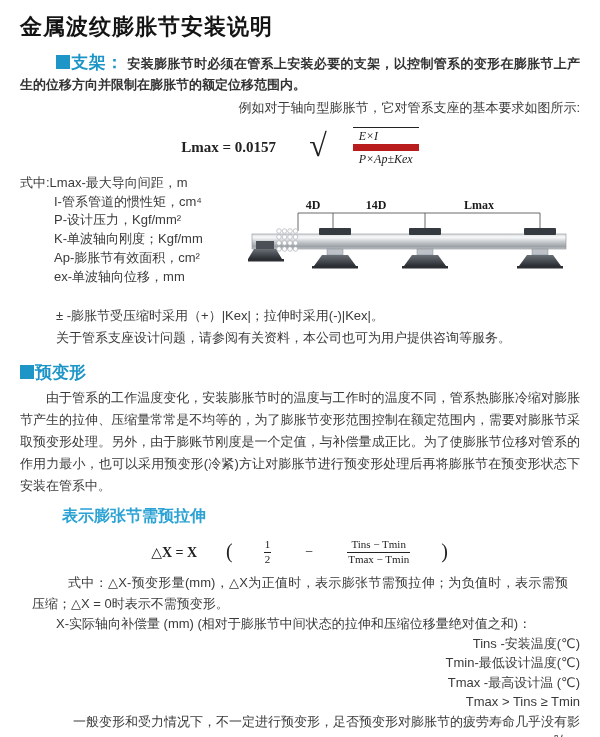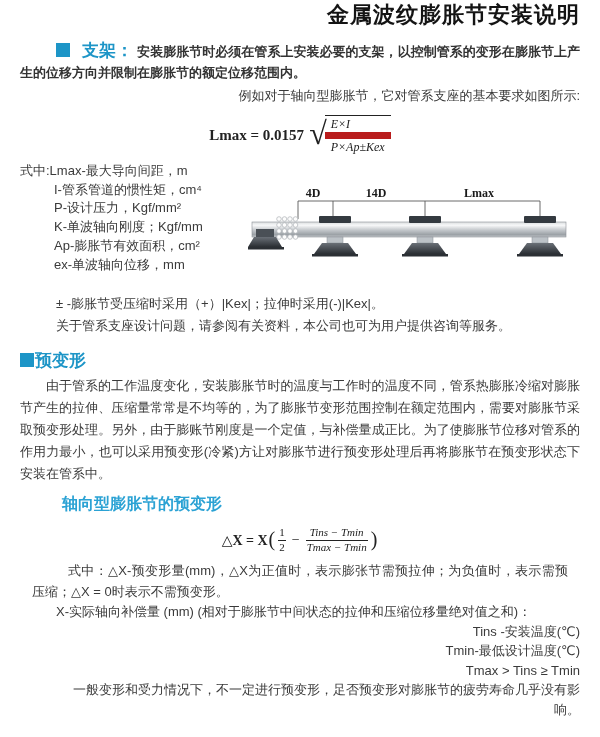--- a/index.html
+++ b/index.html
@@ -4,38 +4,38 @@
 <style>
   html,body { margin:0; padding:0; background:#fff; }
   .page {
     position:relative; width:600px; height:737px; background:#ffffff;
     font-family:"Liberation Sans","DejaVu Sans",sans-serif;
     color:#3a3a3a; font-size:13px; overflow:hidden;
   }
   .content { padding:0 20px; }
 
   .title {
-    margin:0; text-align:right;
+    margin:0; padding-top:12px; text-align:left;
     font-size:22px; font-weight:bold; color:#141414; letter-spacing:1px;
   }
 
   .p-bracket {
     margin:11px 0 0; text-indent:36px; text-align:justify;
     line-height:21px; font-weight:bold; color:#333;
   }
   .sq {
     display:inline-block; width:14px; height:14px;
     background:#1d95c7; vertical-align:-1px; margin-right:1px;
   }
-  .inline-header { font-size:17px; line-height:1; color:#1d95c7; font-weight:bold; margin-right:4px;padding-left:11px; }
+  .inline-header { font-size:17px; line-height:1; color:#1d95c7; font-weight:bold; margin-right:4px; }
 
   .p-example { margin:2px 0 0; text-indent:26px; line-height:21px;text-align:right; }
 
   .formula { display:flex; justify-content:center; align-items:center;
-    font-family:"Liberation Serif","DejaVu Serif",serif; color:#222; }
+    font-family:"Liberation Serif","DejaVu Serif",serif; color:#222;gap:28px; }
   .formula-lmax { margin:9px 0 3px; }
   .f-lhs { font-weight:bold; font-size:15px; margin-right:5px; }
   .sqrt-sign { font-size:32px; font-weight:300; line-height:1; margin-right:-2px; transform:translateY(-2px); }
   .rfrac { display:inline-block; text-align:left; font-size:12px; font-style:italic;
     border-top:1.6px solid #222; line-height:1.25; }
   .rfrac .num { display:block; padding:1px 6px 0; }
   .rfrac .den { display:block; border-top:7px solid #b91c1c; padding:1px 6px 0; }
 
   .vars-block { position:relative; margin-top:7px; height:131px; }
   .var-line { line-height:18.7px; white-space:nowrap; }
@@ -53,21 +53,21 @@
 
   .sub-header { margin:9px 0 0 42px; font-size:16px; font-weight:600; color:#2ba2d4; }
 
   .formula-dx { margin:11px 0 4px; font-size:14px; }
   .fx-lhs { font-weight:bold;text-align:center; }
   .paren { font-size:20px; font-weight:400; margin:0 1px; transform:translateY(-1px); }
   .sfrac { display:inline-block; text-align:center; vertical-align:middle;
     font-size:11px; line-height:1.25; margin:0 2px; }
   .sfrac .den { display:block; border-top:1px solid #222; padding:0 1px; }
   .sfrac .num { display:block; padding:0 1px; }
-  .sfrac.ital { font-style:italic; }
+  .sfrac.ital { }
   .fx-minus { margin:0 4px; }
 
   .p-explain { margin:5px 12px 0; text-indent:36px; text-align:justify; line-height:21px; }
   .def-line { padding-left:36px; line-height:20px; }
   .temp-line { padding-left:36px; line-height:19.5px;text-align:right; }
 </style>
 </head>
 <body>
 
 <div class="page">
@@ -170,21 +170,21 @@
       </svg>
     </div>
 
     <div class="note-line">± -膨胀节受压缩时采用（+）|Kex|；拉伸时采用(-)|Kex|。</div>
     <div class="note-line">关于管系支座设计问题，请参阅有关资料，本公司也可为用户提供咨询等服务。</div>
 
     <div class="sec-header"><span class="sq"></span><span>预变形</span></div>
 
     <p class="p-body">由于管系的工作温度变化，安装膨胀节时的温度与工作时的温度不同，管系热膨胀冷缩对膨胀节产生的拉伸、压缩量常常是不均等的，为了膨胀节变形范围控制在额定范围内，需要对膨胀节采取预变形处理。另外，由于膨账节刚度是一个定值，与补偿量成正比。为了使膨胀节位移对管系的作用力最小，也可以采用预变形(冷紧)方让对膨胀节进行预变形处理后再将膨胀节在预变形状态下安装在管系中。</p>
 
-    <div class="sub-header">轴向型膨胀节的预变形</div>
+    <div class="sub-header">表示膨张节需预拉伸</div>
 
     <div class="formula formula-dx">
       <span class="fx-lhs">△X = X</span>
       <span class="paren">(</span>
       <span class="sfrac">
         <span class="num">1</span>
         <span class="den">2</span>
       </span>
       <span class="fx-minus">−</span>
       <span class="sfrac ital">
@@ -192,17 +192,18 @@
         <span class="den">Tmax − Tmin</span>
       </span>
       <span class="paren">)</span>
     </div>
 
     <p class="p-explain">式中：△X-预变形量(mm)，△X为正值时，表示膨张节需预拉伸；为负值时，表示需预压缩；△X = 0时表示不需预变形。</p>
 
     <div class="def-line">X-实际轴向补偿量 (mm) (相对于膨胀节中间状态的拉伸和压缩位移量绝对值之和)：</div>
     <div class="temp-line">Tins -安装温度(℃)</div>
     <div class="temp-line">Tmin-最低设计温度(℃)</div>
+    <div class="temp-line">Tmax -最高设计温 (℃)</div>
     <div class="temp-line">Tmax &gt; Tins ≥ Tmin</div>
     <div class="temp-line">一般变形和受力情况下，不一定进行预变形，足否预变形对膨胀节的疲劳寿命几乎没有影响。</div>
 
   </div>
 </div>
 
 </body></html>

